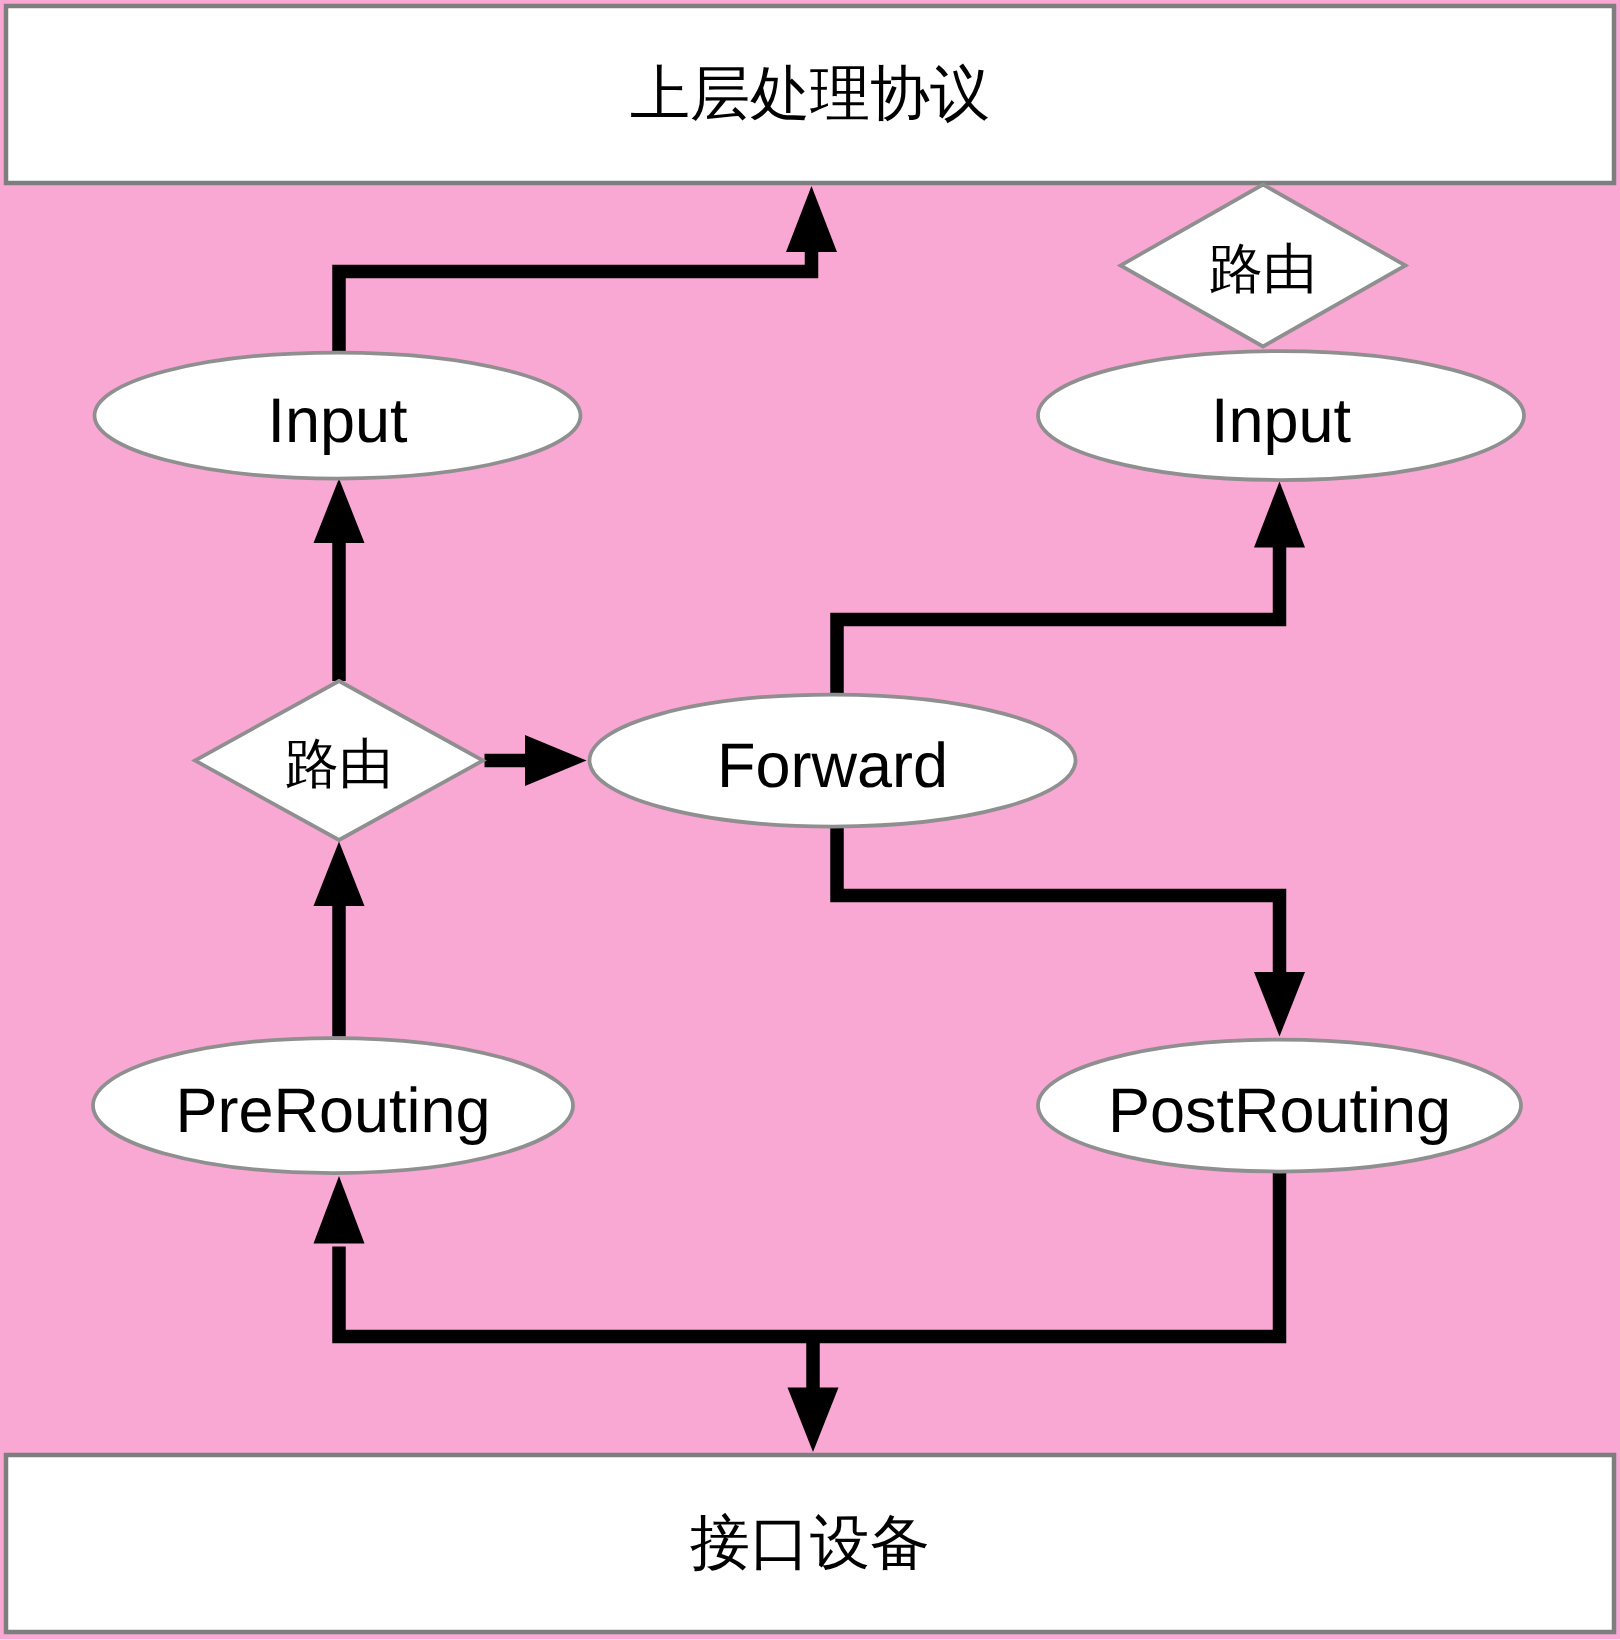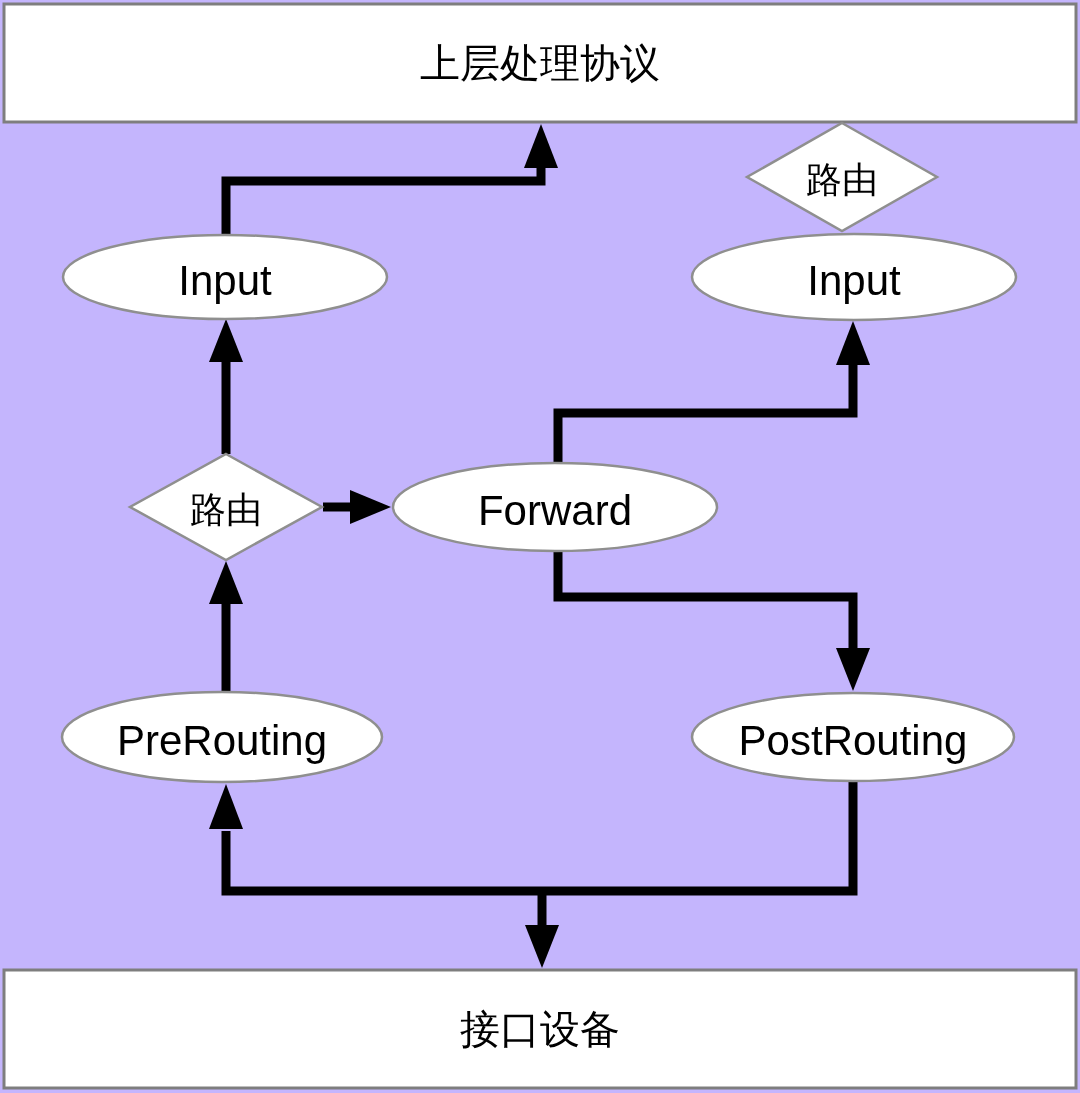--- a/index.html
+++ b/index.html
@@ -4,21 +4,21 @@
 <style>
   html, body {
     margin: 0;
     padding: 0;
     background: #ffffff;
   }
   .stage {
     position: relative;
     width: 1080px;
     height: 1093px;
-    background: #c4b5fd;
+    background: #f9a8d4;
     overflow: hidden;
   }
   svg { display: block; }
   .box {
     fill: #ffffff;
     stroke: #7e7e7e;
     stroke-width: 3;
   }
   .node {
     fill: #ffffff;

